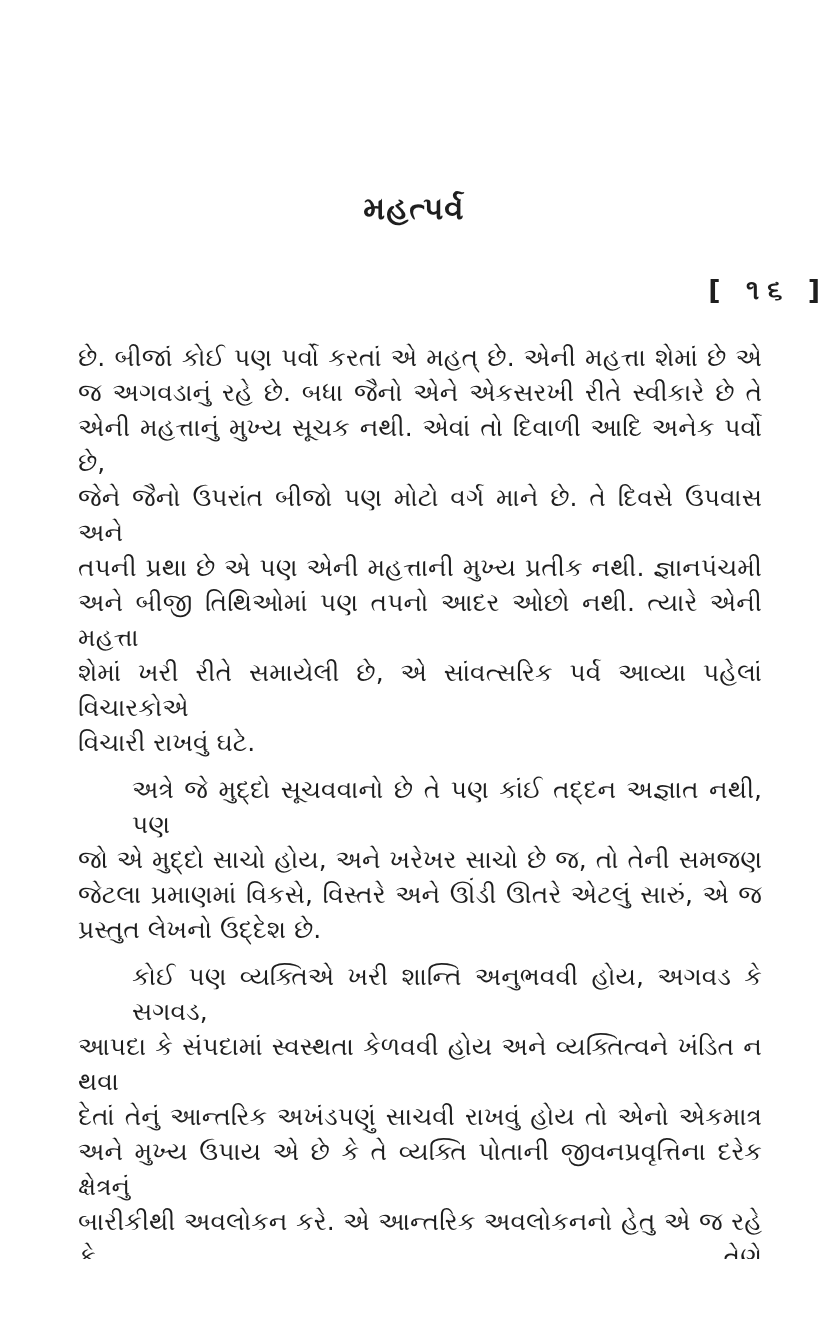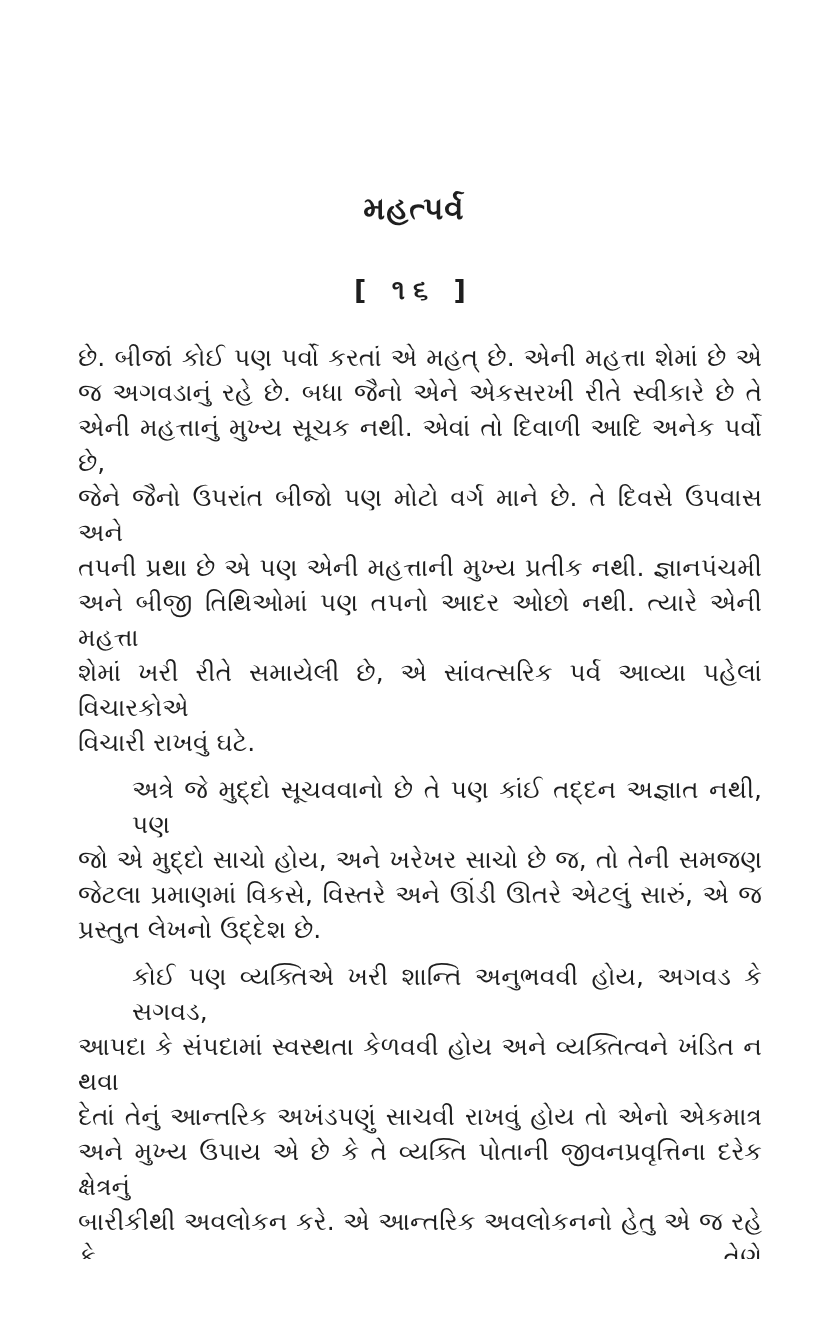--- a/index.html
+++ b/index.html
@@ -25,21 +25,21 @@
     text-align: center;
     font-size: 31px;
     font-weight: 700;
     letter-spacing: 1px;
   }
   .section-num {
     position: absolute;
     top: 274px;
     left: 0;
     width: 100%;
-    text-align: center;
+    text-align: right;
     font-size: 27px;
     font-weight: 600;
     letter-spacing: 8px;
   }
   .body-text {
     position: absolute;
     top: 340px;
     left: 78px;
     width: 684px;
     font-size: 25px;

